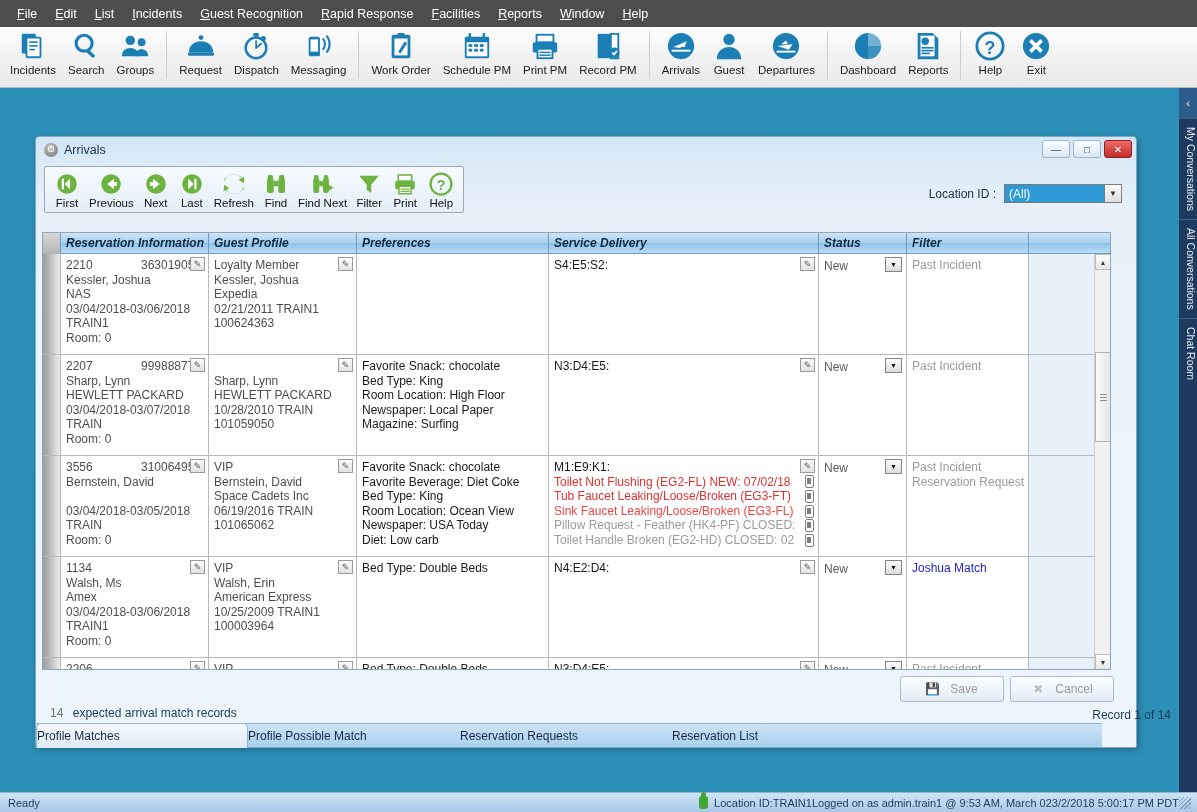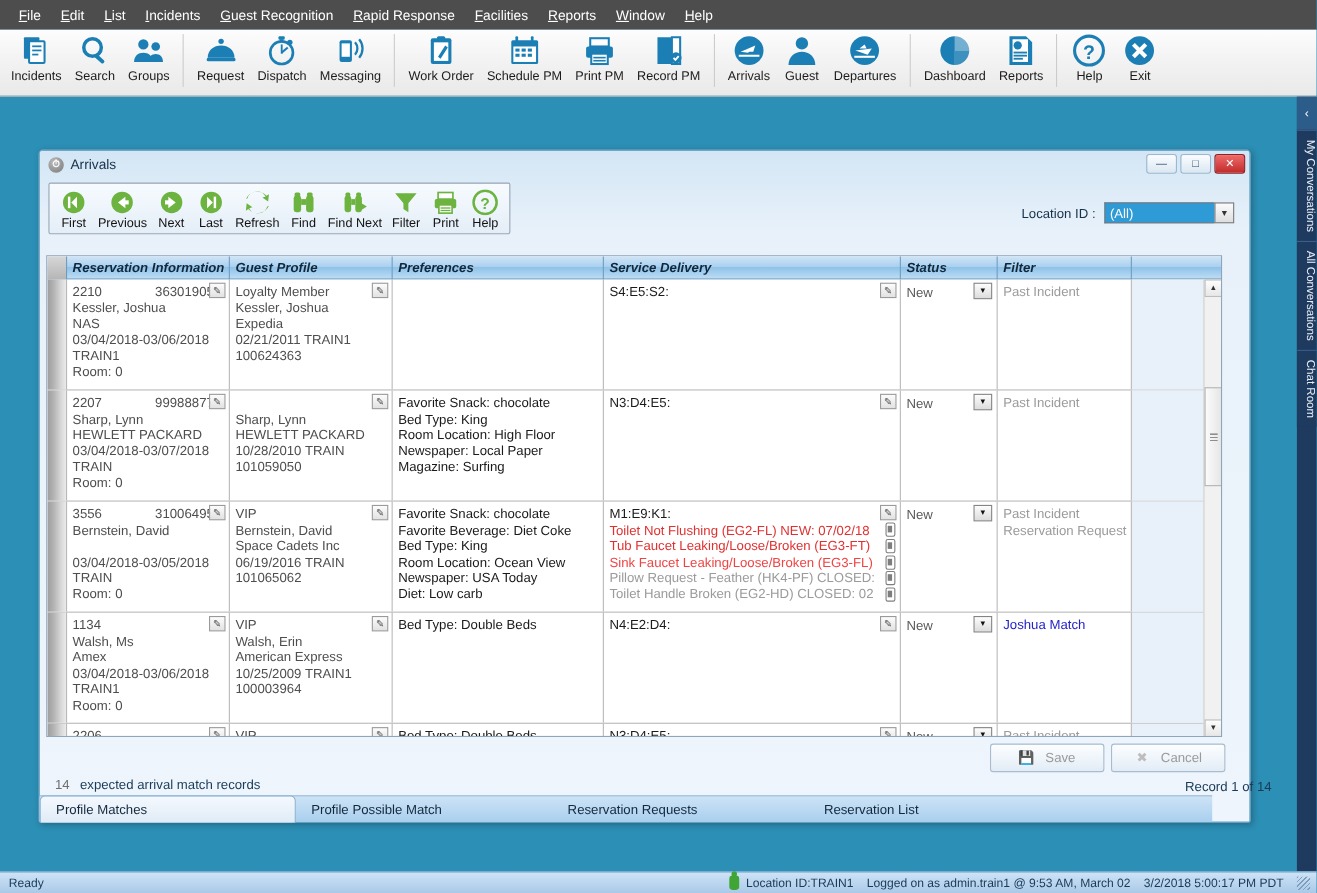--- a/index.html
+++ b/index.html
@@ -163,45 +163,45 @@
   #recinfo .num { color:#6f6f6f; margin-right:6px;}
   #recinfo .lbl { color:#1a3a57;}
   .btm-btn {
     position:absolute; height:26px; width:104px;
     border:1px solid #a9bccd; border-radius:3px;
     background:linear-gradient(to bottom,#fcfeff,#e2ecf6);
     display:flex; align-items:center; justify-content:center; gap:10px;
     font-size:12px; color:#9a9a9a;
   }
   .btm-ico { width:14px;height:13px; display:flex;align-items:center;justify-content:center;color:#bdbdbd;font-size:12px;}
-  #recordof { position:absolute; right:41px; top:708px; font-size:12px; color:#1a3a57;}
+  #recordof { position:absolute; right:26px; top:708px; font-size:12px; color:#1a3a57;}
   
   #tabs {
     position:absolute; left:36px; top:723px; width:1066px; height:24px;
     background:linear-gradient(to bottom,#cde3f6,#a9cfee);
     border-top:1px solid #8fb4d4; display:flex;
   }
   .tab {
-    width:233px; height:24px; font-size:12px; color:#13293e;
-    display:flex; align-items:center; padding-left:14px;
+    width:212px; height:24px; font-size:12px; color:#13293e;
+    display:flex; align-items:center; 
   }
   .tab.active {
     background:linear-gradient(to bottom,#f4f9fe,#e0ebf6);
     border:1px solid #8fb4d4; border-bottom:none;
     border-radius:5px 5px 0 0; margin-top:-1px; height:25px;
   }
   
   #statusbar {
     position:absolute; left:0; bottom:0; width:1197px; height:20px;
     background:linear-gradient(to bottom,#cfe3f6,#a9c9e8);
     border-top:1px solid #8fb4d4; display:flex; align-items:center;
     font-size:11px; color:#1a3a57;
   }
   #sb-ready { padding-left:8px; }
-  #sb-right { position:absolute; right:6px; display:flex; align-items:center; gap:12px;}
+  #sb-right { position:absolute; right:6px; display:flex; align-items:center; gap:0;}
   #sb-person { width:9px;height:13px;background:#3fa535;border-radius:3px;position:relative;}
   #sb-person:before{content:"";position:absolute;left:2px;top:-4px;width:5px;height:5px;border-radius:50%;background:#3fa535;}
   #sb-grip { width:12px;height:12px; background:
      repeating-linear-gradient(135deg,#7d9ebc 0 1px,transparent 1px 3px);}
 </style>
 </head>
 <body>
 
 <div id="menubar">
     <div class="menu-item"><span class="ul">F</span>ile</div>

